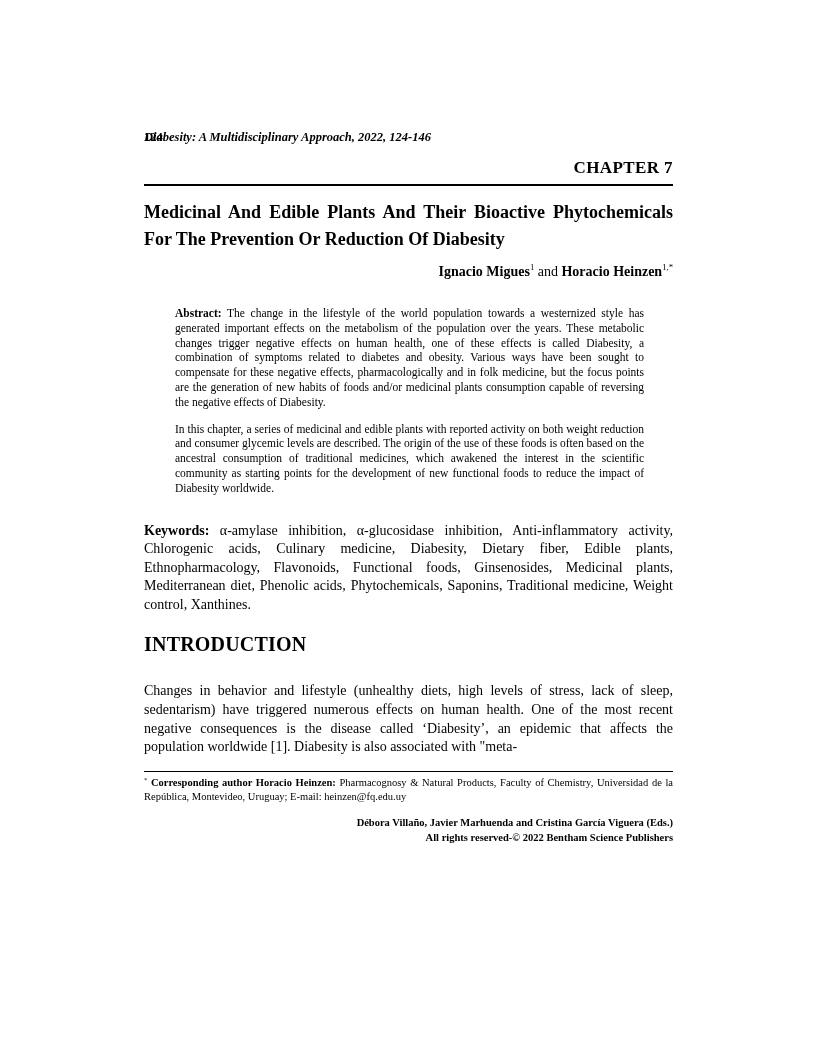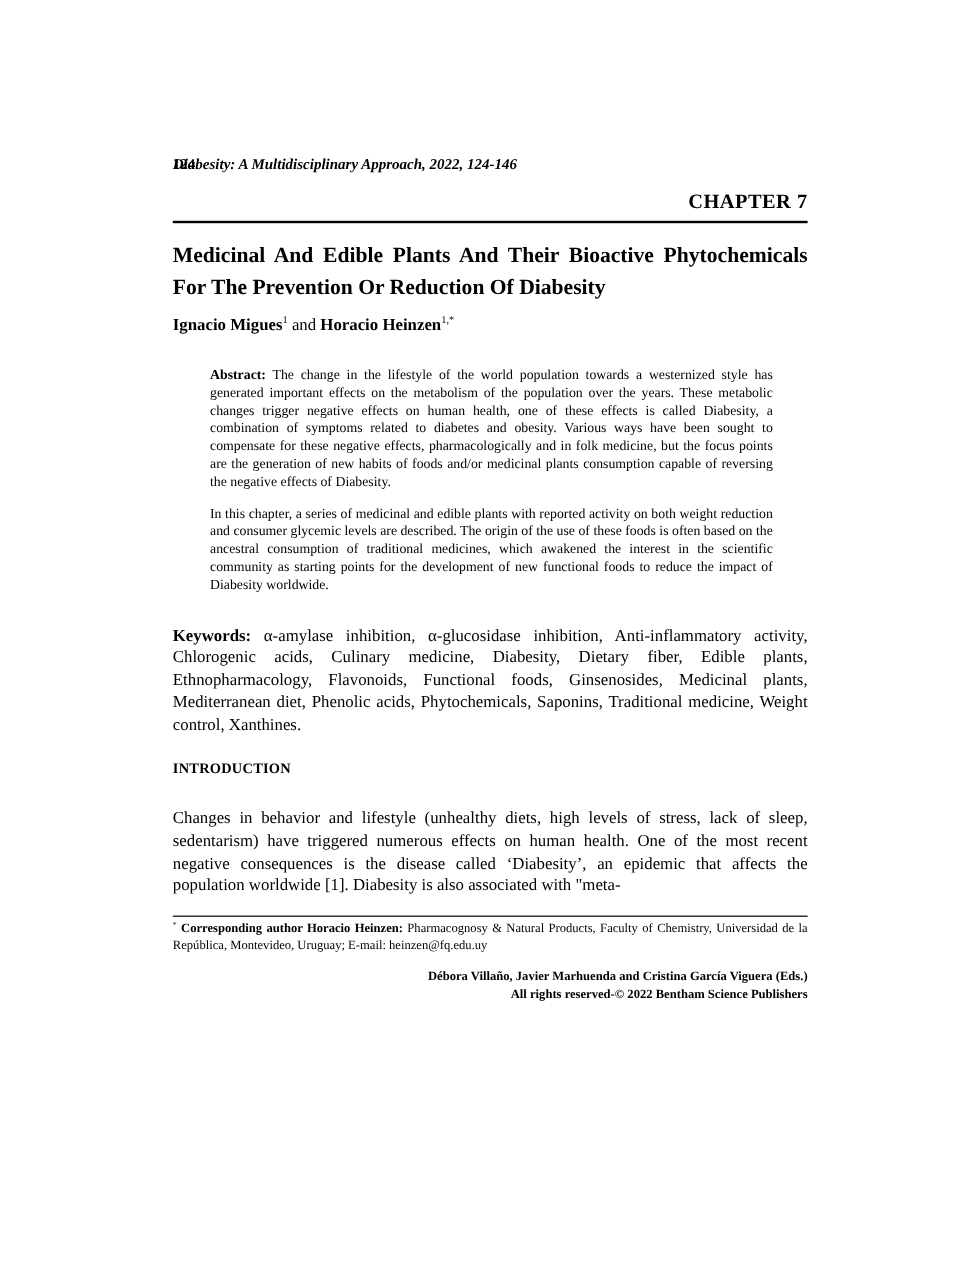--- a/index.html
+++ b/index.html
@@ -36,21 +36,21 @@
     border-bottom: 2px solid #000;
   }
   h1.title {
     margin-top: 13px;
     font-size: 18px;
     font-weight: bold;
     line-height: 27px;
     text-align: justify;
     text-justify: inter-word;
   }
-  .authors { margin-top: 11px; font-size: 14px; }
+  .authors { margin-top: 11px; font-size: 14px; text-align: right; }
   .affiliation {
     margin-top: 5px;
     font-size: 12.5px;
     font-style: italic;
     line-height: 17.5px;
     text-align: justify;
   }
   .abstract {
     margin: 26px 29px 0 31px;
     font-size: 11.5px;
@@ -59,21 +59,21 @@
   }
   .abstract p + p { margin-top: 12px; }
   .keywords {
     margin-top: 26px;
     font-size: 14px;
     line-height: 18.5px;
     text-align: justify;
   }
   h2.section-heading {
     margin-top: 19px;
-    font-size: 12px;
+    font-size: 20px;
     font-weight: bold;
     letter-spacing: 0.2px;
   }
   p.body-para {
     margin-top: 26px;
     font-size: 14px;
     line-height: 18.8px;
     text-align: justify;
   }
   .footnote {

